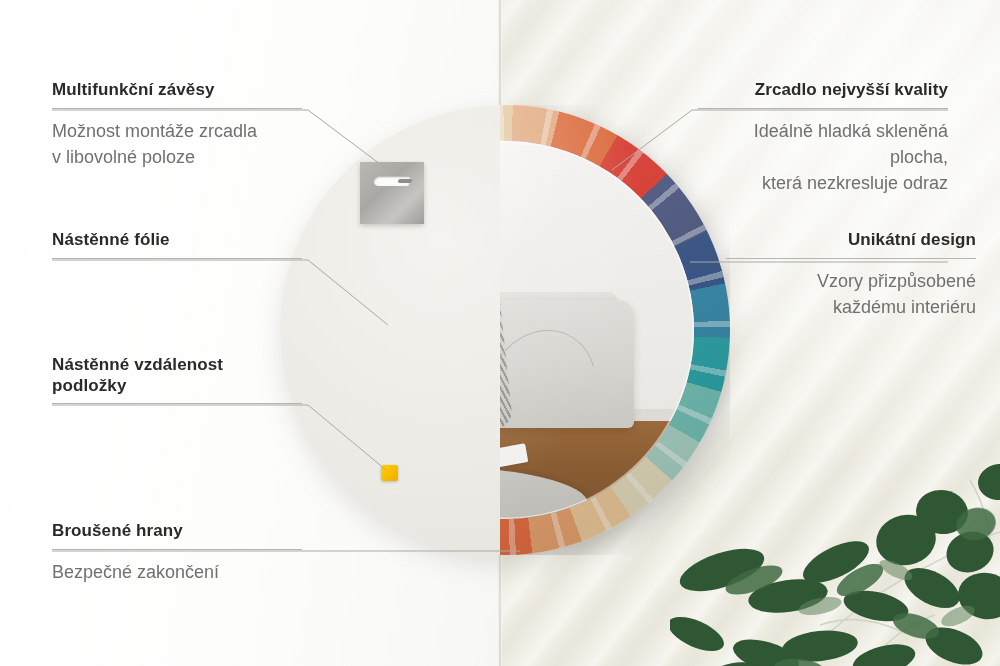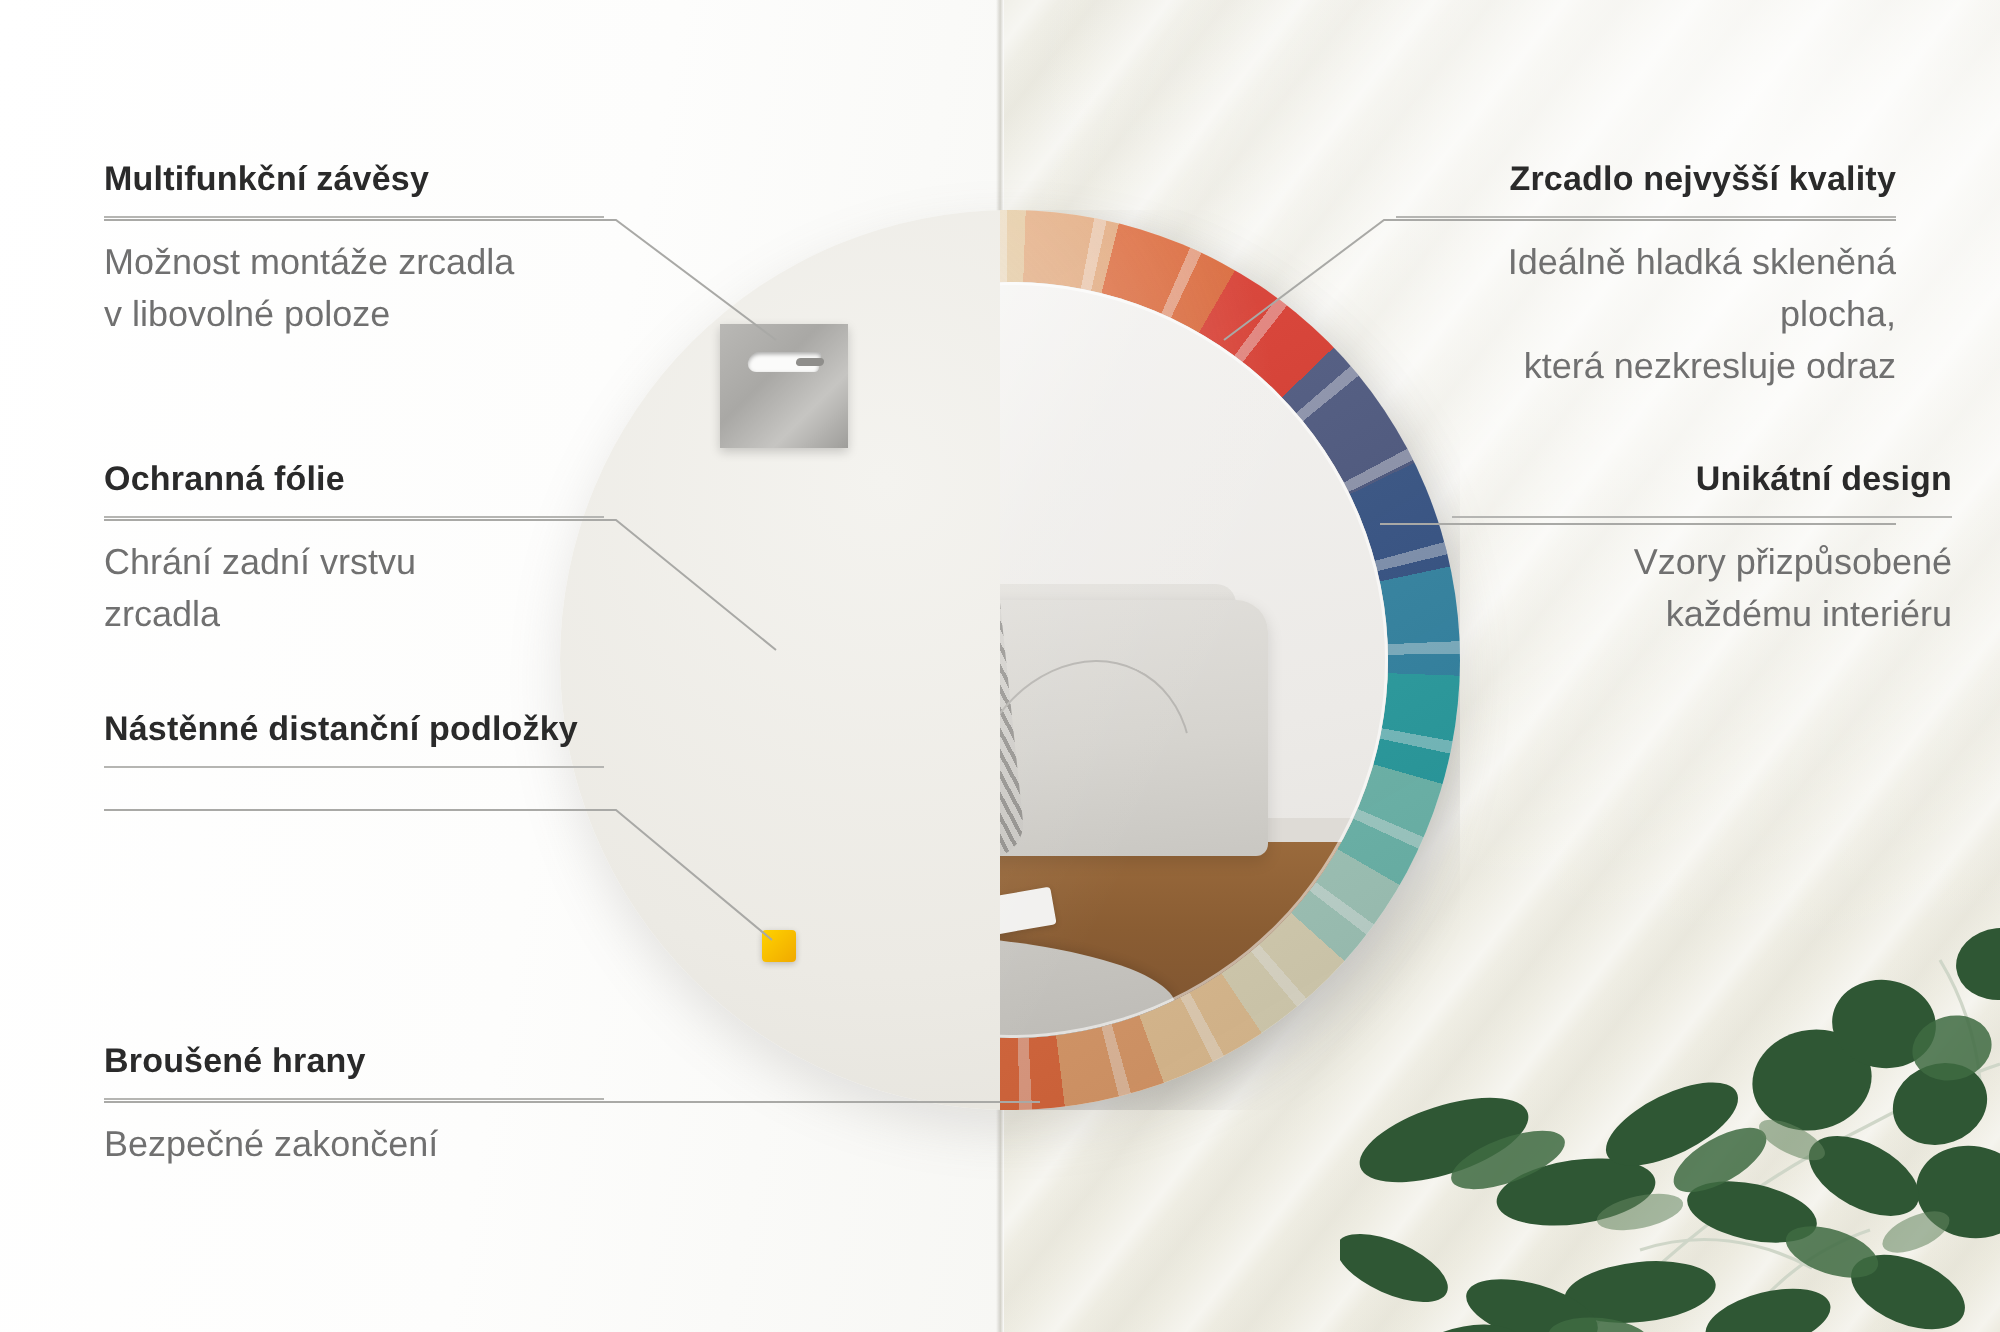--- a/index.html
+++ b/index.html
@@ -260,27 +260,26 @@
     </g>
   </svg>
 
   <div class="callout c-left" style="top:80px;">
     <h3>Multifunkční závěsy</h3>
     <div class="rule"></div>
     <p>Možnost montáže zrcadla<br>v libovolné poloze</p>
   </div>
 
   <div class="callout c-left" style="top:230px;">
-    <h3>Ochranná fólie</h3>
-    <div class="rule"></div>
-    <p>Chrání zadní vrstvu<br>zrcadla</p>
+    <h3>Nástěnné fólie</h3>
+    <div class="rule"></div>
   </div>
 
   <div class="callout c-left" style="top:355px;">
-    <h3>Nástěnné distanční podložky</h3>
+    <h3>Nástěnné vzdálenost podložky</h3>
     <div class="rule"></div>
   </div>
 
   <div class="callout c-right" style="left:698px;top:80px;">
     <h3>Zrcadlo nejvyšší kvality</h3>
     <div class="rule"></div>
     <p>Ideálně hladká skleněná plocha,<br>která nezkresluje odraz</p>
   </div>
 
   <div class="callout c-left" style="top:521px;">

